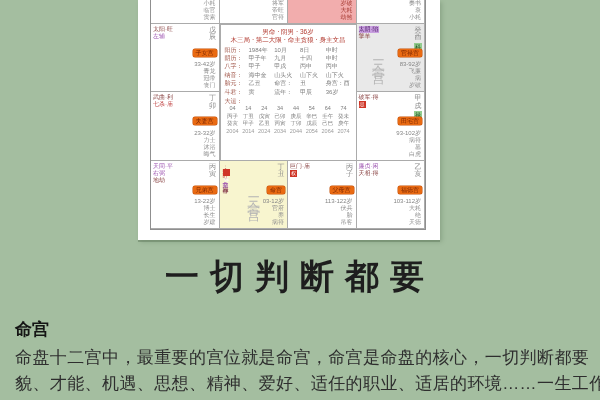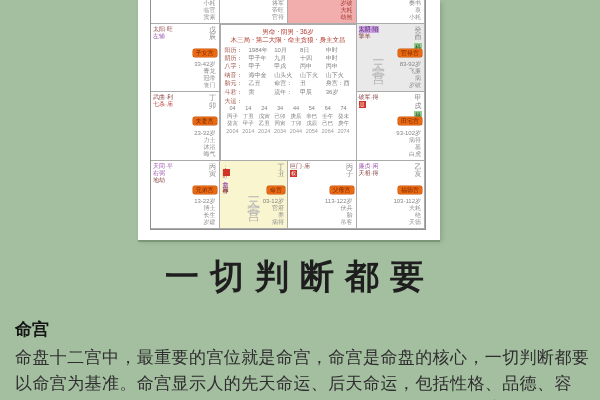--- a/index.html
+++ b/index.html
@@ -288,15 +288,14 @@
       </div>
     </div>
   </div>
 </div>
 
 <h1 class="title">一切判断都要</h1>
 
 <section class="article">
   <div class="hd">命宫</div>
   <div class="ln">命盘十二宫中，最重要的宫位就是命宫，命宫是命盘的核心，一切判断都要</div>
-  <div class="ln">以命宫为基准。命宫显示人的先天命运、后天命运，包括性格、品德、容</div>
   <div class="ln">貌、才能、机遇、思想、精神、爱好、适任的职业、适居的环境……一生工作</div>
 </section>
 
 </body></html>

